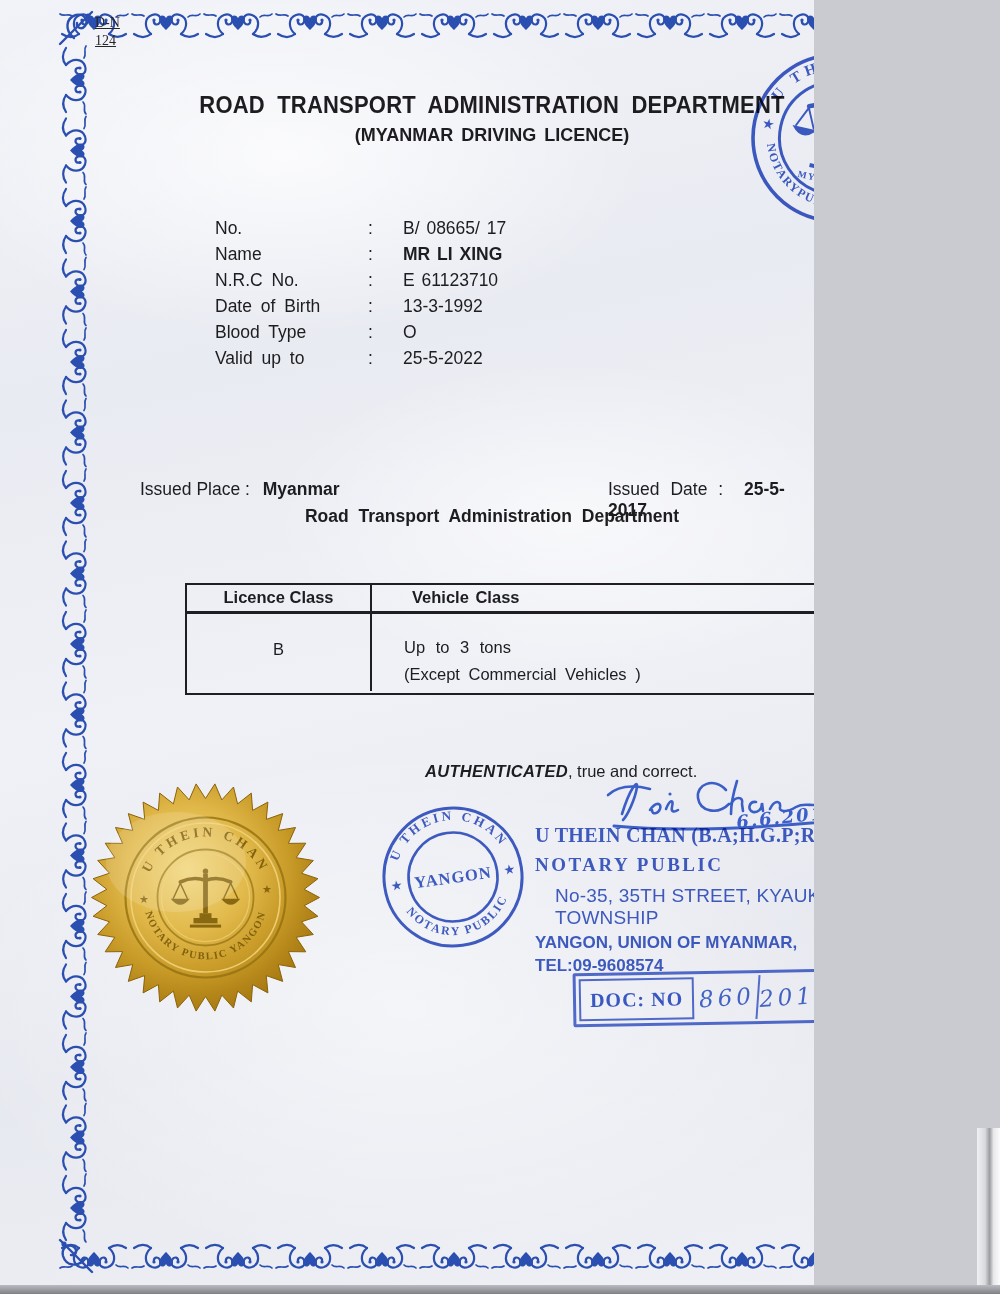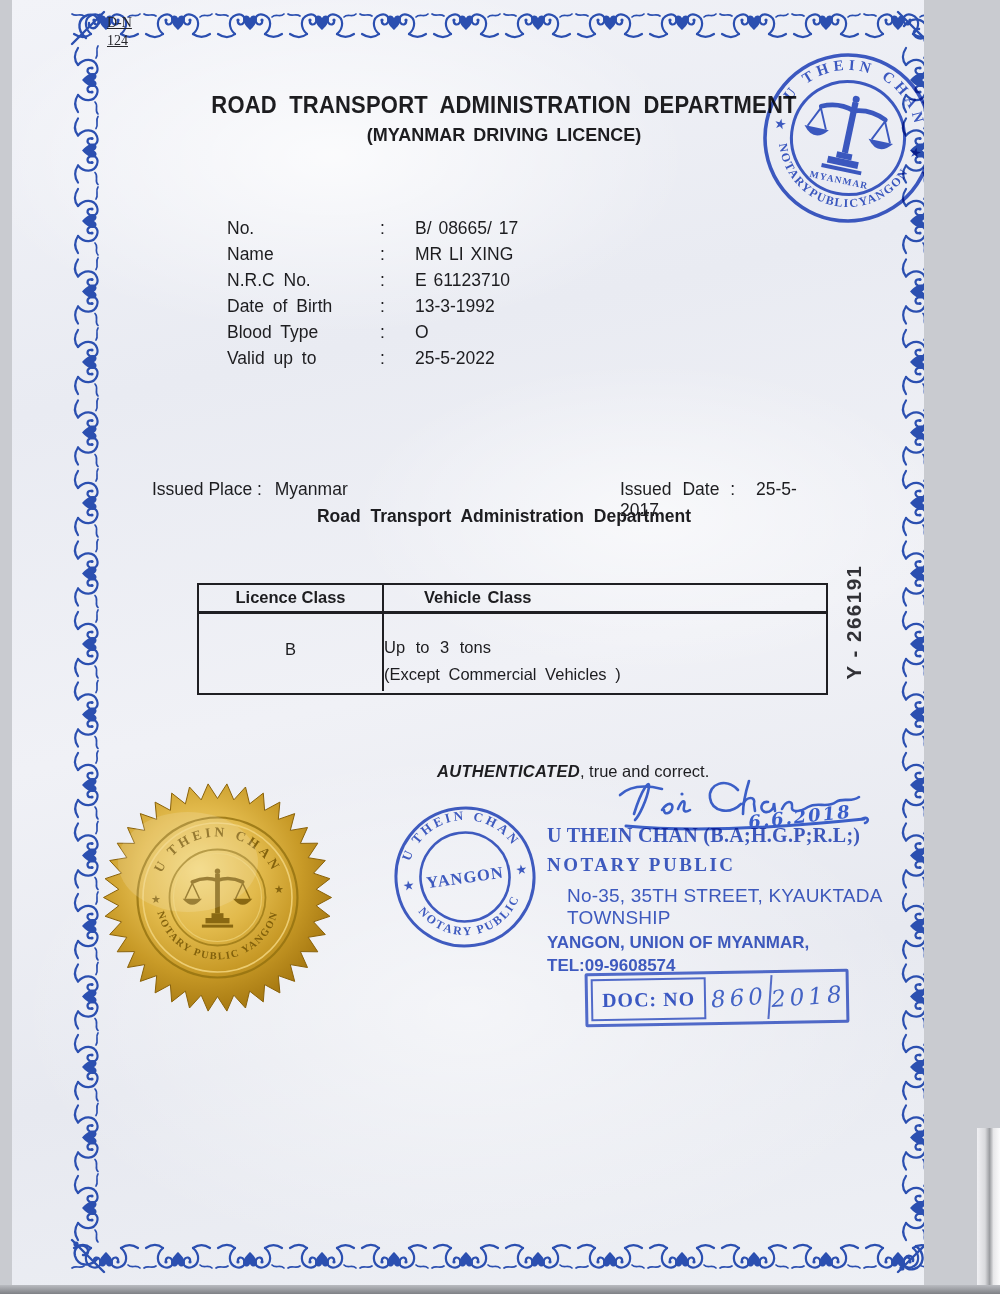--- a/index.html
+++ b/index.html
@@ -1,18 +1,18 @@
 <!DOCTYPE html>
 <html><head>
 <meta charset="utf-8">
 <style>
   html,body{margin:0;padding:0;background:#777a80;}
   .page{position:relative;width:1000px;height:1294px;overflow:hidden;background:#c9cbd0;
         font-family:"Liberation Sans",sans-serif;color:#1d1d20;}
-  .sheet{position:absolute;left:12px;top:0;width:912px;height:1294px;overflow:hidden;
+  .sheet{position:absolute;left:0;top:0;width:814px;height:1294px;overflow:hidden;
     background:
       radial-gradient(ellipse 600px 300px at 35% 12%, rgba(255,255,255,.75), transparent 60%),
       radial-gradient(ellipse 500px 260px at 70% 40%, rgba(255,255,255,.6), transparent 60%),
       radial-gradient(ellipse 700px 400px at 50% 78%, rgba(255,255,255,.55), transparent 65%),
       linear-gradient(168deg,#f2f3f8 0%,#e9ebf2 28%,#f0f1f6 52%,#e7e9f0 75%,#eef0f5 100%);
   }
   .abs{position:absolute;}
   .ink{color:#2d53c4;}
   .stamp{mix-blend-mode:multiply;opacity:.93;}
 
@@ -23,36 +23,36 @@
   
   .titleblock{left:152px;top:92px;width:680px;text-align:center;}
   .title{font-size:22px;font-weight:bold;letter-spacing:.2px;word-spacing:6px;transform:scaleY(1.08);}
   .subtitle{font-size:18px;font-weight:bold;margin-top:7px;word-spacing:3px;}
 
   
   .frow{position:absolute;left:215px;width:430px;height:26px;font-size:17.5px;}
   .frow .lab{position:absolute;left:0;word-spacing:4px;}
   .frow .col{position:absolute;left:153px;}
   .frow .val{position:absolute;left:188px;word-spacing:2px;}
-  .bold{font-weight:normal;}
+  .bold{font-weight:bold;}
 
   
   .issuedrow{left:140px;top:479px;width:680px;height:24px;font-size:17.5px;}
   .issued-date{position:absolute;left:468px;top:0;word-spacing:6px;}
   .deptline{left:152px;top:506px;width:680px;text-align:center;font-weight:bold;font-size:17.5px;word-spacing:5px;}
 
   
   .ltable{left:185px;top:583px;width:627px;height:108px;border:2px solid #1f1f23;}
   .ltable .hdr{display:flex;height:26px;border-bottom:3px solid #1f1f23;font-weight:bold;font-size:16.5px;}
   .ltable .c1{width:183px;border-right:2px solid #1f1f23;text-align:center;}
   .ltable .hdr .c1{line-height:25px;}
   .ltable .hdr .c2{padding-left:40px;line-height:25px;word-spacing:2px;}
   .ltable .bdy{display:flex;height:77px;font-size:16.5px;}
   .ltable .bdy .c1{padding-top:26px;}
-  .ltable .bdy .c2{padding-top:24px;word-spacing:6px;}
+  .ltable .bdy .c2{padding-left:32px;padding-top:24px;word-spacing:6px;}
   .ltable .bdy .c2 .l2{margin-top:8px;word-spacing:4px;}
   .ltable .c2{flex:1;}
 
   
   .serial{left:768px;top:609px;width:150px;height:26px;transform:rotate(-90deg);
           font-size:20.5px;font-weight:bold;letter-spacing:1.5px;color:#313136;text-align:center;}
 
   
   .addrrow{left:195px;top:711px;font-size:17.5px;}
   .addrrow .dash{margin:0 24px 0 34px;font-weight:bold;}

